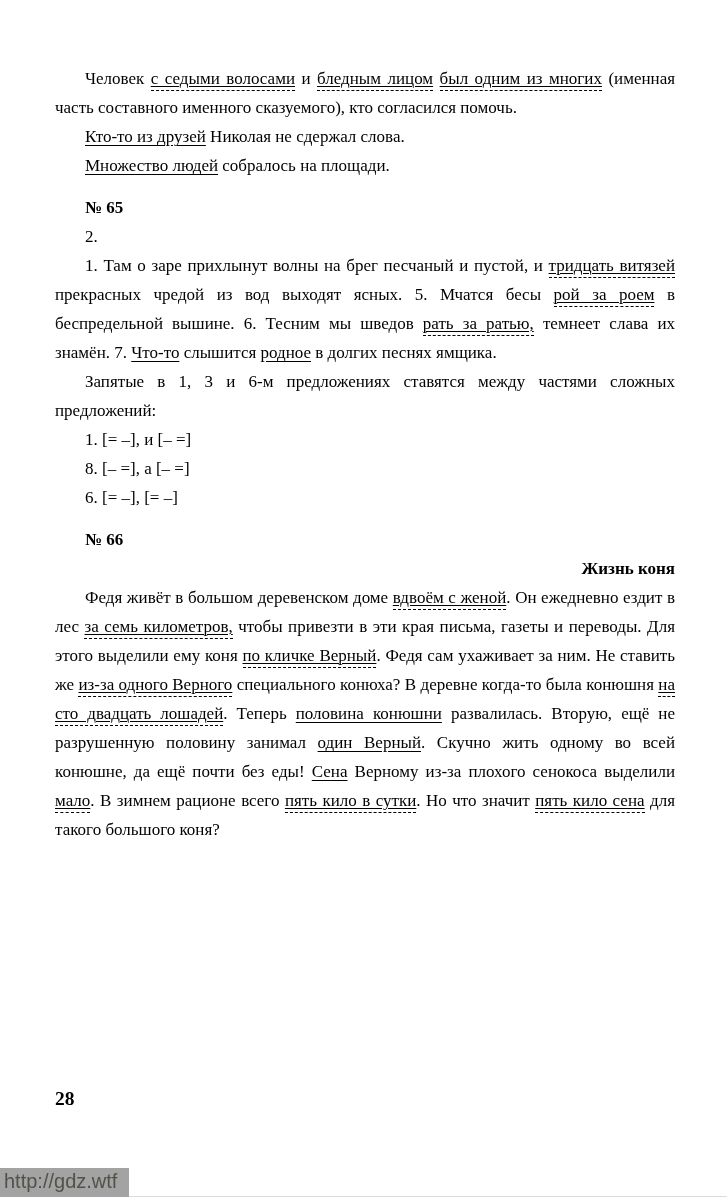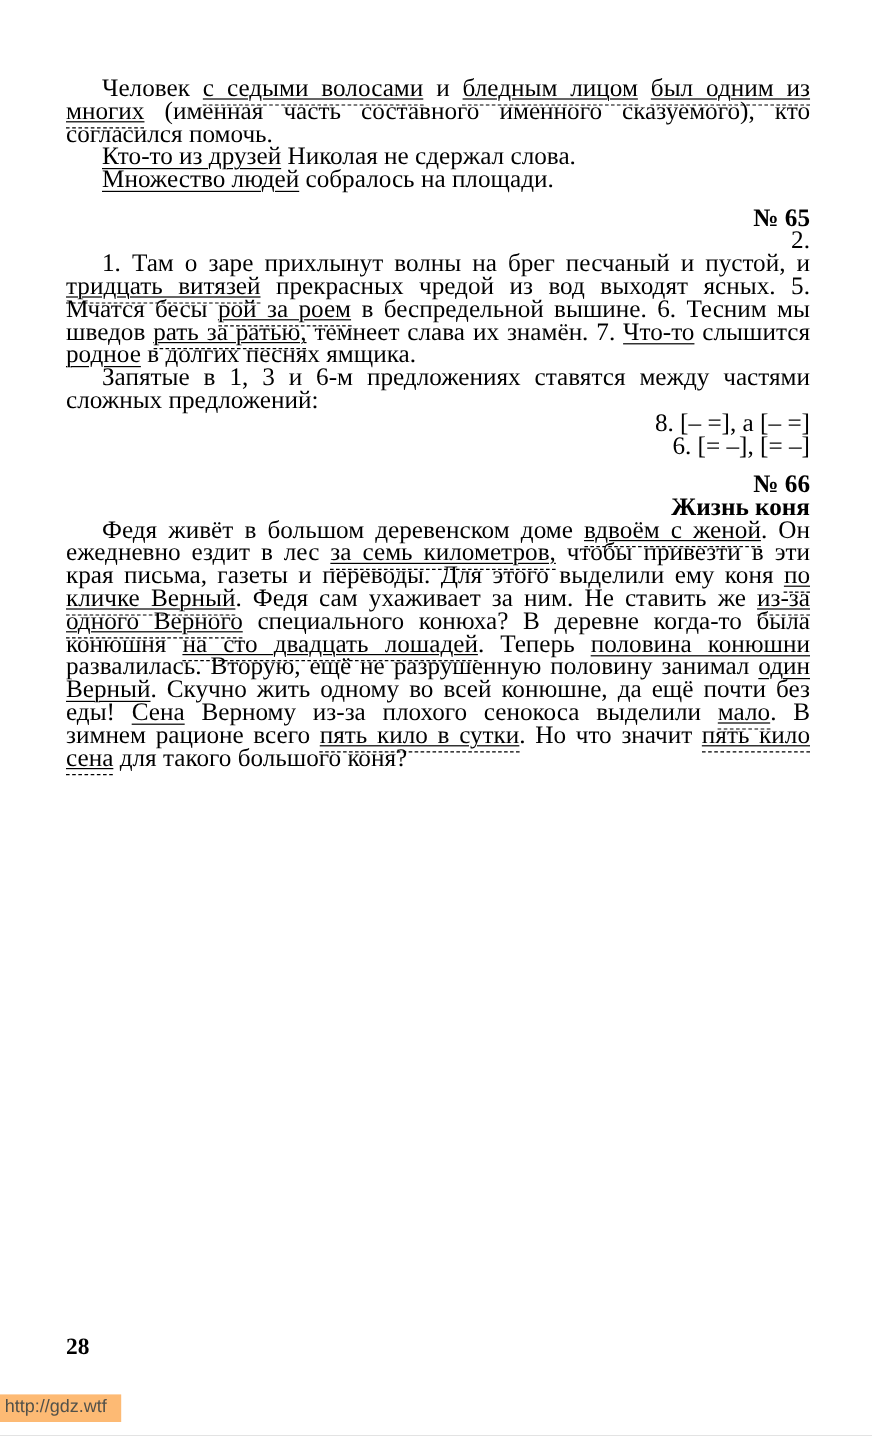--- a/index.html
+++ b/index.html
@@ -8,25 +8,25 @@
     background: #ffffff;
     position: relative;
     overflow: hidden;
     font-family: "Liberation Serif", serif;
     color: #000;
   }
   .page-text {
     position: absolute;
     left: 55px; top: 64px;
     width: 620px;
-    font-size: 21px;
-    line-height: 19px;
+    font-size: 17px;
+    line-height: 29px;
   }
   .para { margin: 0; text-align: justify; text-indent: 30px; }
-  .noj  { text-align: right; }
+  .noj  { text-align: left; }
   .center { text-align: right; text-indent: 0; }
   .sp-top { margin-top: 13px; }
   .b { font-weight: bold; }
   .u {
     text-decoration: underline;
     text-decoration-thickness: 1.4px;
     text-underline-offset: 3px;
   }
   .ud {
     text-decoration: underline;
@@ -34,29 +34,28 @@
     text-underline-offset: 2px;
     border-bottom: 1px dashed #000;
     padding-bottom: 1.5px;
   }
   .page-number {
     position: absolute;
     left: 55px; top: 1088px;
     font-weight: bold;
     font-size: 19.5px;
     font-family: "Liberation Serif", serif;
-    margin-top: 24px;
   }
   .watermark {
     position: absolute;
-    left: 0; bottom: 12px;
-    background: #fdba74;
+    left: 0; bottom: 0;
+    background: #a3a3a3;
     color: #52514a;
     font-family: "Liberation Sans", sans-serif;
-    font-size: 15px;
+    font-size: 20px;
     padding: 2px 12px 4px 4px;
   }
   .bottom-line {
     position: absolute;
     left: 0; right: 0; bottom: 0;
     height: 1px;
     background: #dcdcdc;
   }
 </style>
 </head>
@@ -64,20 +63,21 @@
 
 <div class="page-text">
   <p class="para"><span>Человек </span><span class="ud">с седыми волосами</span><span> и </span><span class="ud">бледным лицом</span><span> </span><span class="ud">был одним из многих</span><span> (именная часть составного именного сказуемого), кто согласился помочь.</span></p>
   <p class="para"><span class="u">Кто-то из друзей</span><span> Николая не сдержал слова.</span></p>
   <p class="para"><span class="u">Множество людей</span><span> собралось на площади.</span></p>
 
   <p class="para noj sp-top"><span class="b">№ 65</span></p>
   <p class="para noj"><span>2.</span></p>
   <p class="para"><span>1. Там о заре прихлынут волны на брег песчаный и пустой, и </span><span class="ud">тридцать витязей</span><span> прекрасных чредой из вод выходят ясных. 5. Мчатся бесы </span><span class="ud">рой за роем</span><span> в беспредельной вышине. 6. Тесним мы шведов </span><span class="ud">рать за ратью,</span><span> темнеет слава их знамён. 7. </span><span class="u">Что-то</span><span> слышится </span><span class="u">родное</span><span> в долгих песнях ямщика.</span></p>
   <p class="para"><span>Запятые в 1, 3 и 6-м предложениях ставятся между частями сложных предложений:</span></p>
+  <p class="para noj"><span>1. [= –], и [– =]</span></p>
   <p class="para noj"><span>8. [– =], а [– =]</span></p>
   <p class="para noj"><span>6. [= –], [= –]</span></p>
 
   <p class="para noj sp-top"><span class="b">№ 66</span></p>
   <p class="para center"><span class="b">Жизнь коня</span></p>
   <p class="para"><span>Федя живёт в большом деревенском доме </span><span class="ud">вдвоём с женой</span><span>. Он ежедневно ездит в лес </span><span class="ud">за семь километров,</span><span> чтобы привезти в эти края письма, газеты и переводы. Для этого выделили ему коня </span><span class="ud">по кличке Верный</span><span>. Федя сам ухаживает за ним. Не ставить же </span><span class="ud">из-за одного Верного</span><span> специального конюха? В деревне когда-то была конюшня </span><span class="ud">на сто двадцать лошадей</span><span>. Теперь </span><span class="u">половина конюшни</span><span> развалилась. Вторую, ещё не разрушенную половину занимал </span><span class="u">один Верный</span><span>. Скучно жить одному во всей конюшне, да ещё почти без еды! </span><span class="u">Сена</span><span> Верному из-за плохого сенокоса выделили </span><span class="ud">мало</span><span>. В зимнем рационе всего </span><span class="ud">пять кило в сутки</span><span>. Но что значит </span><span class="ud">пять кило сена</span><span> для такого большого коня?</span></p>
 </div>
 
 <div class="page-number">28</div>
 

